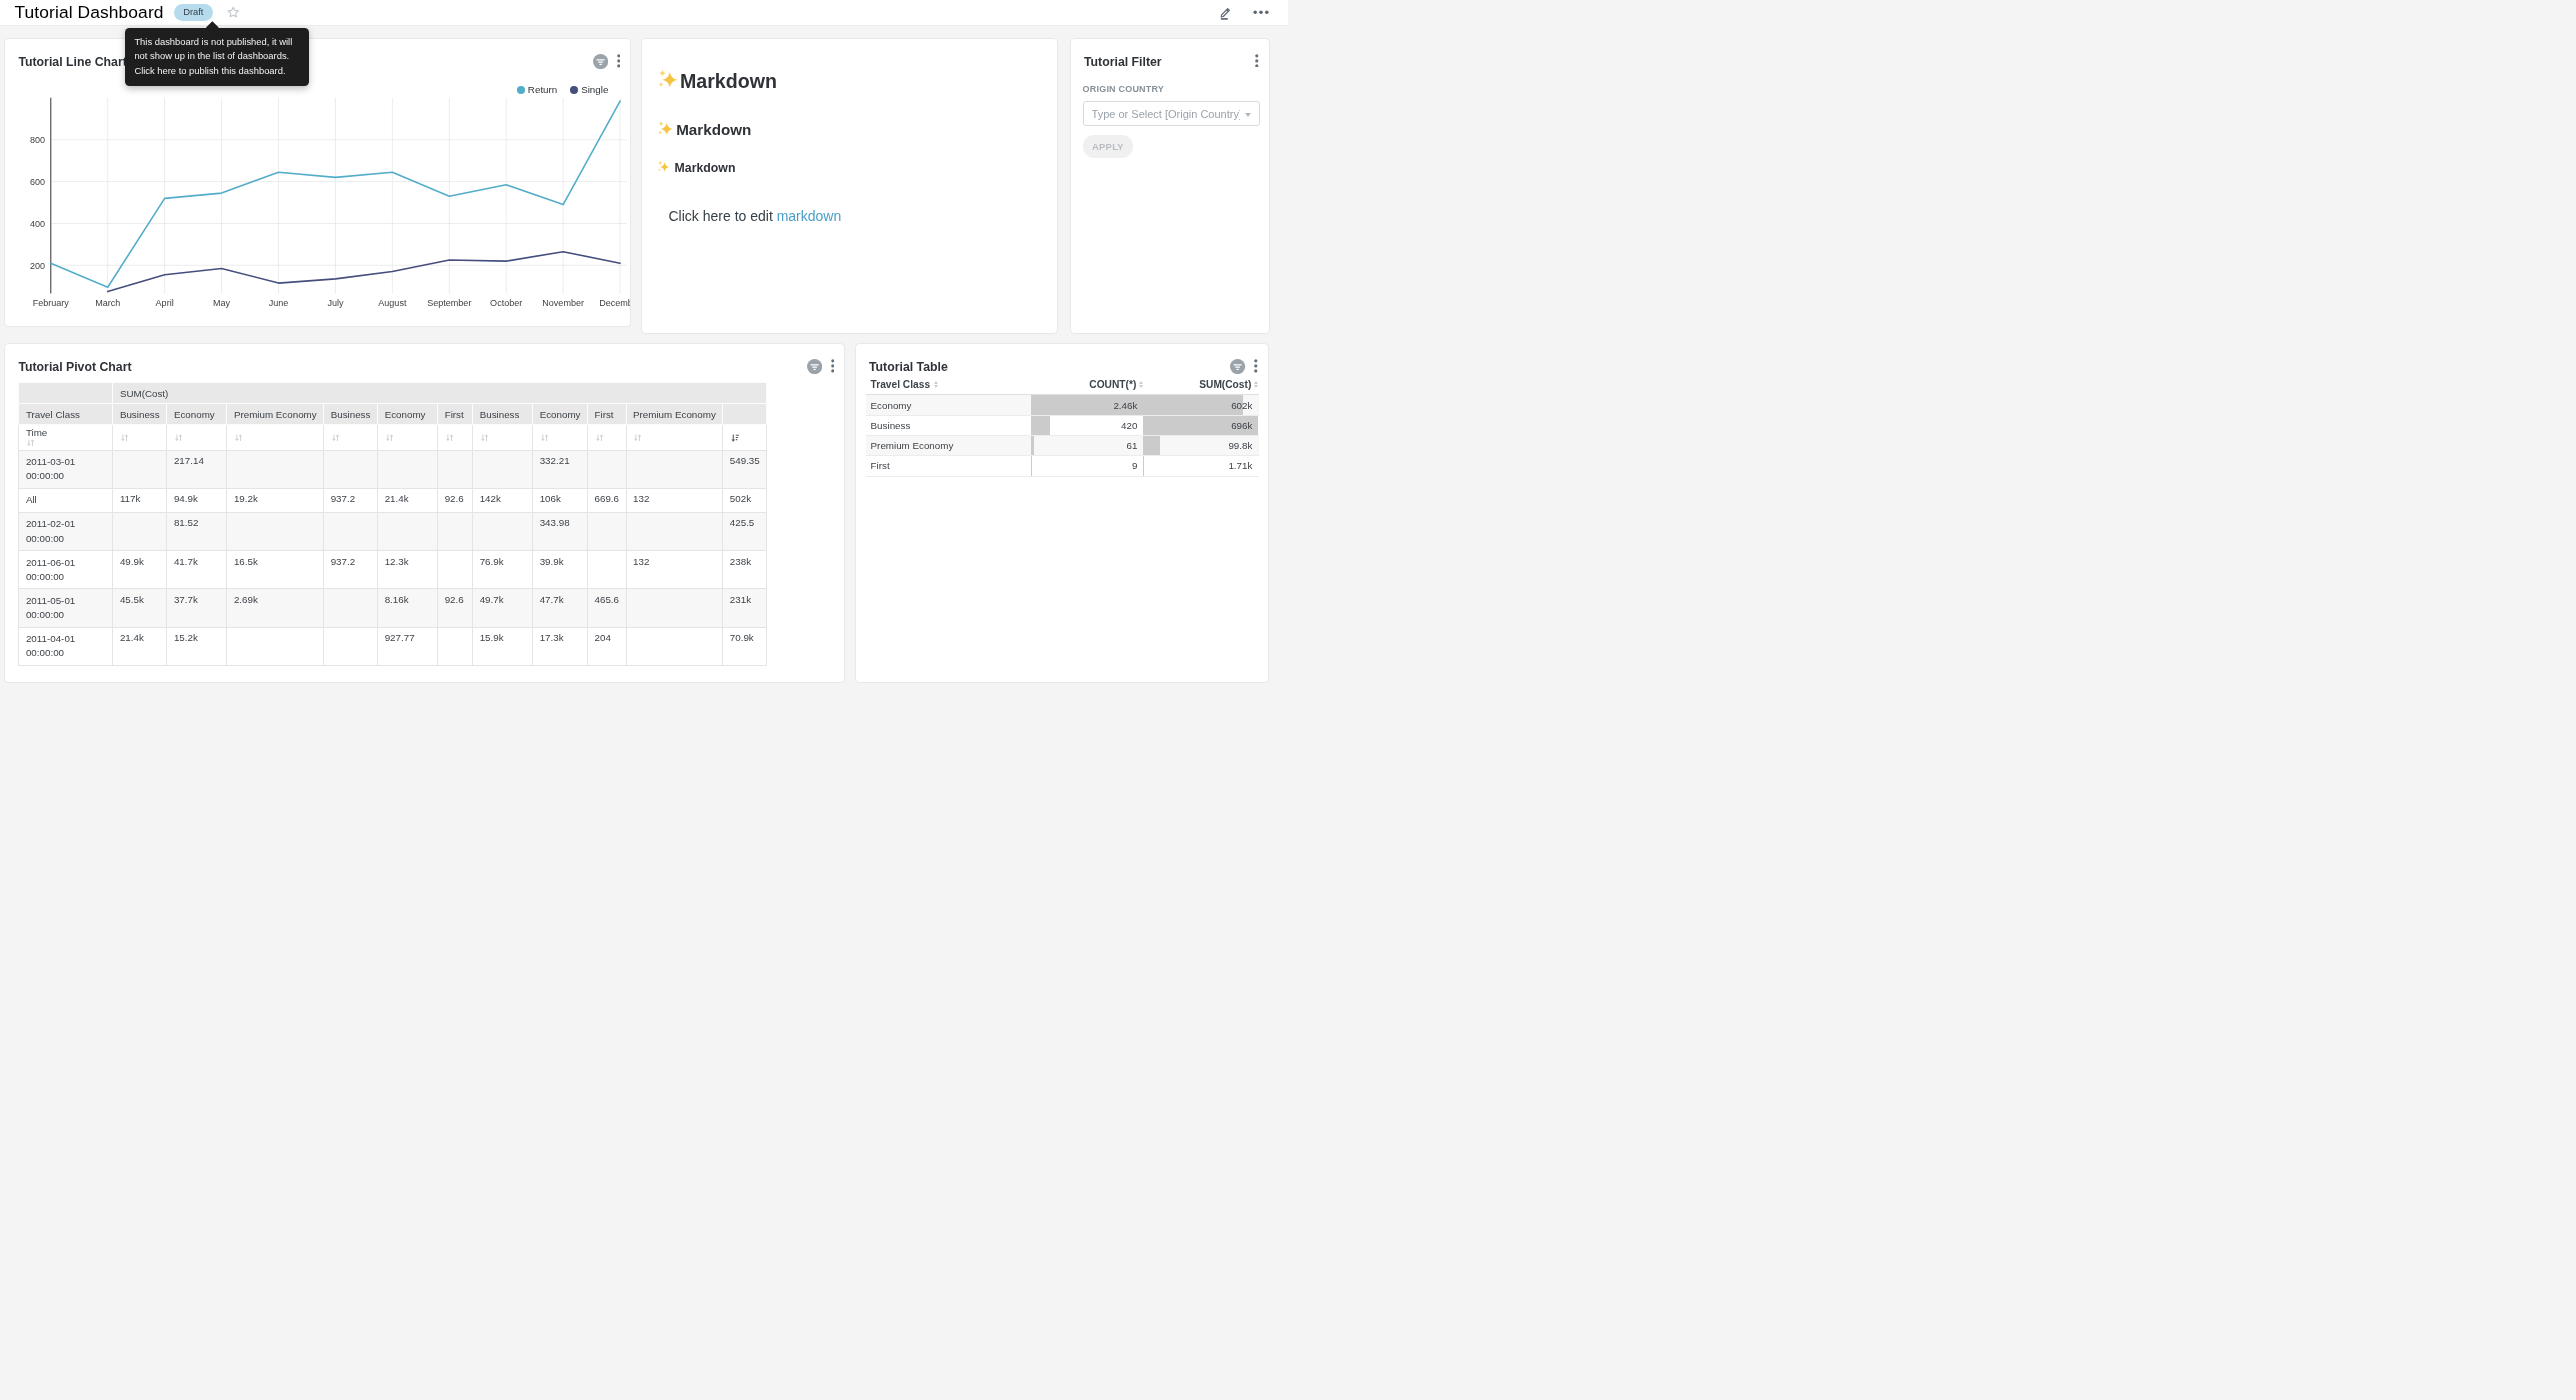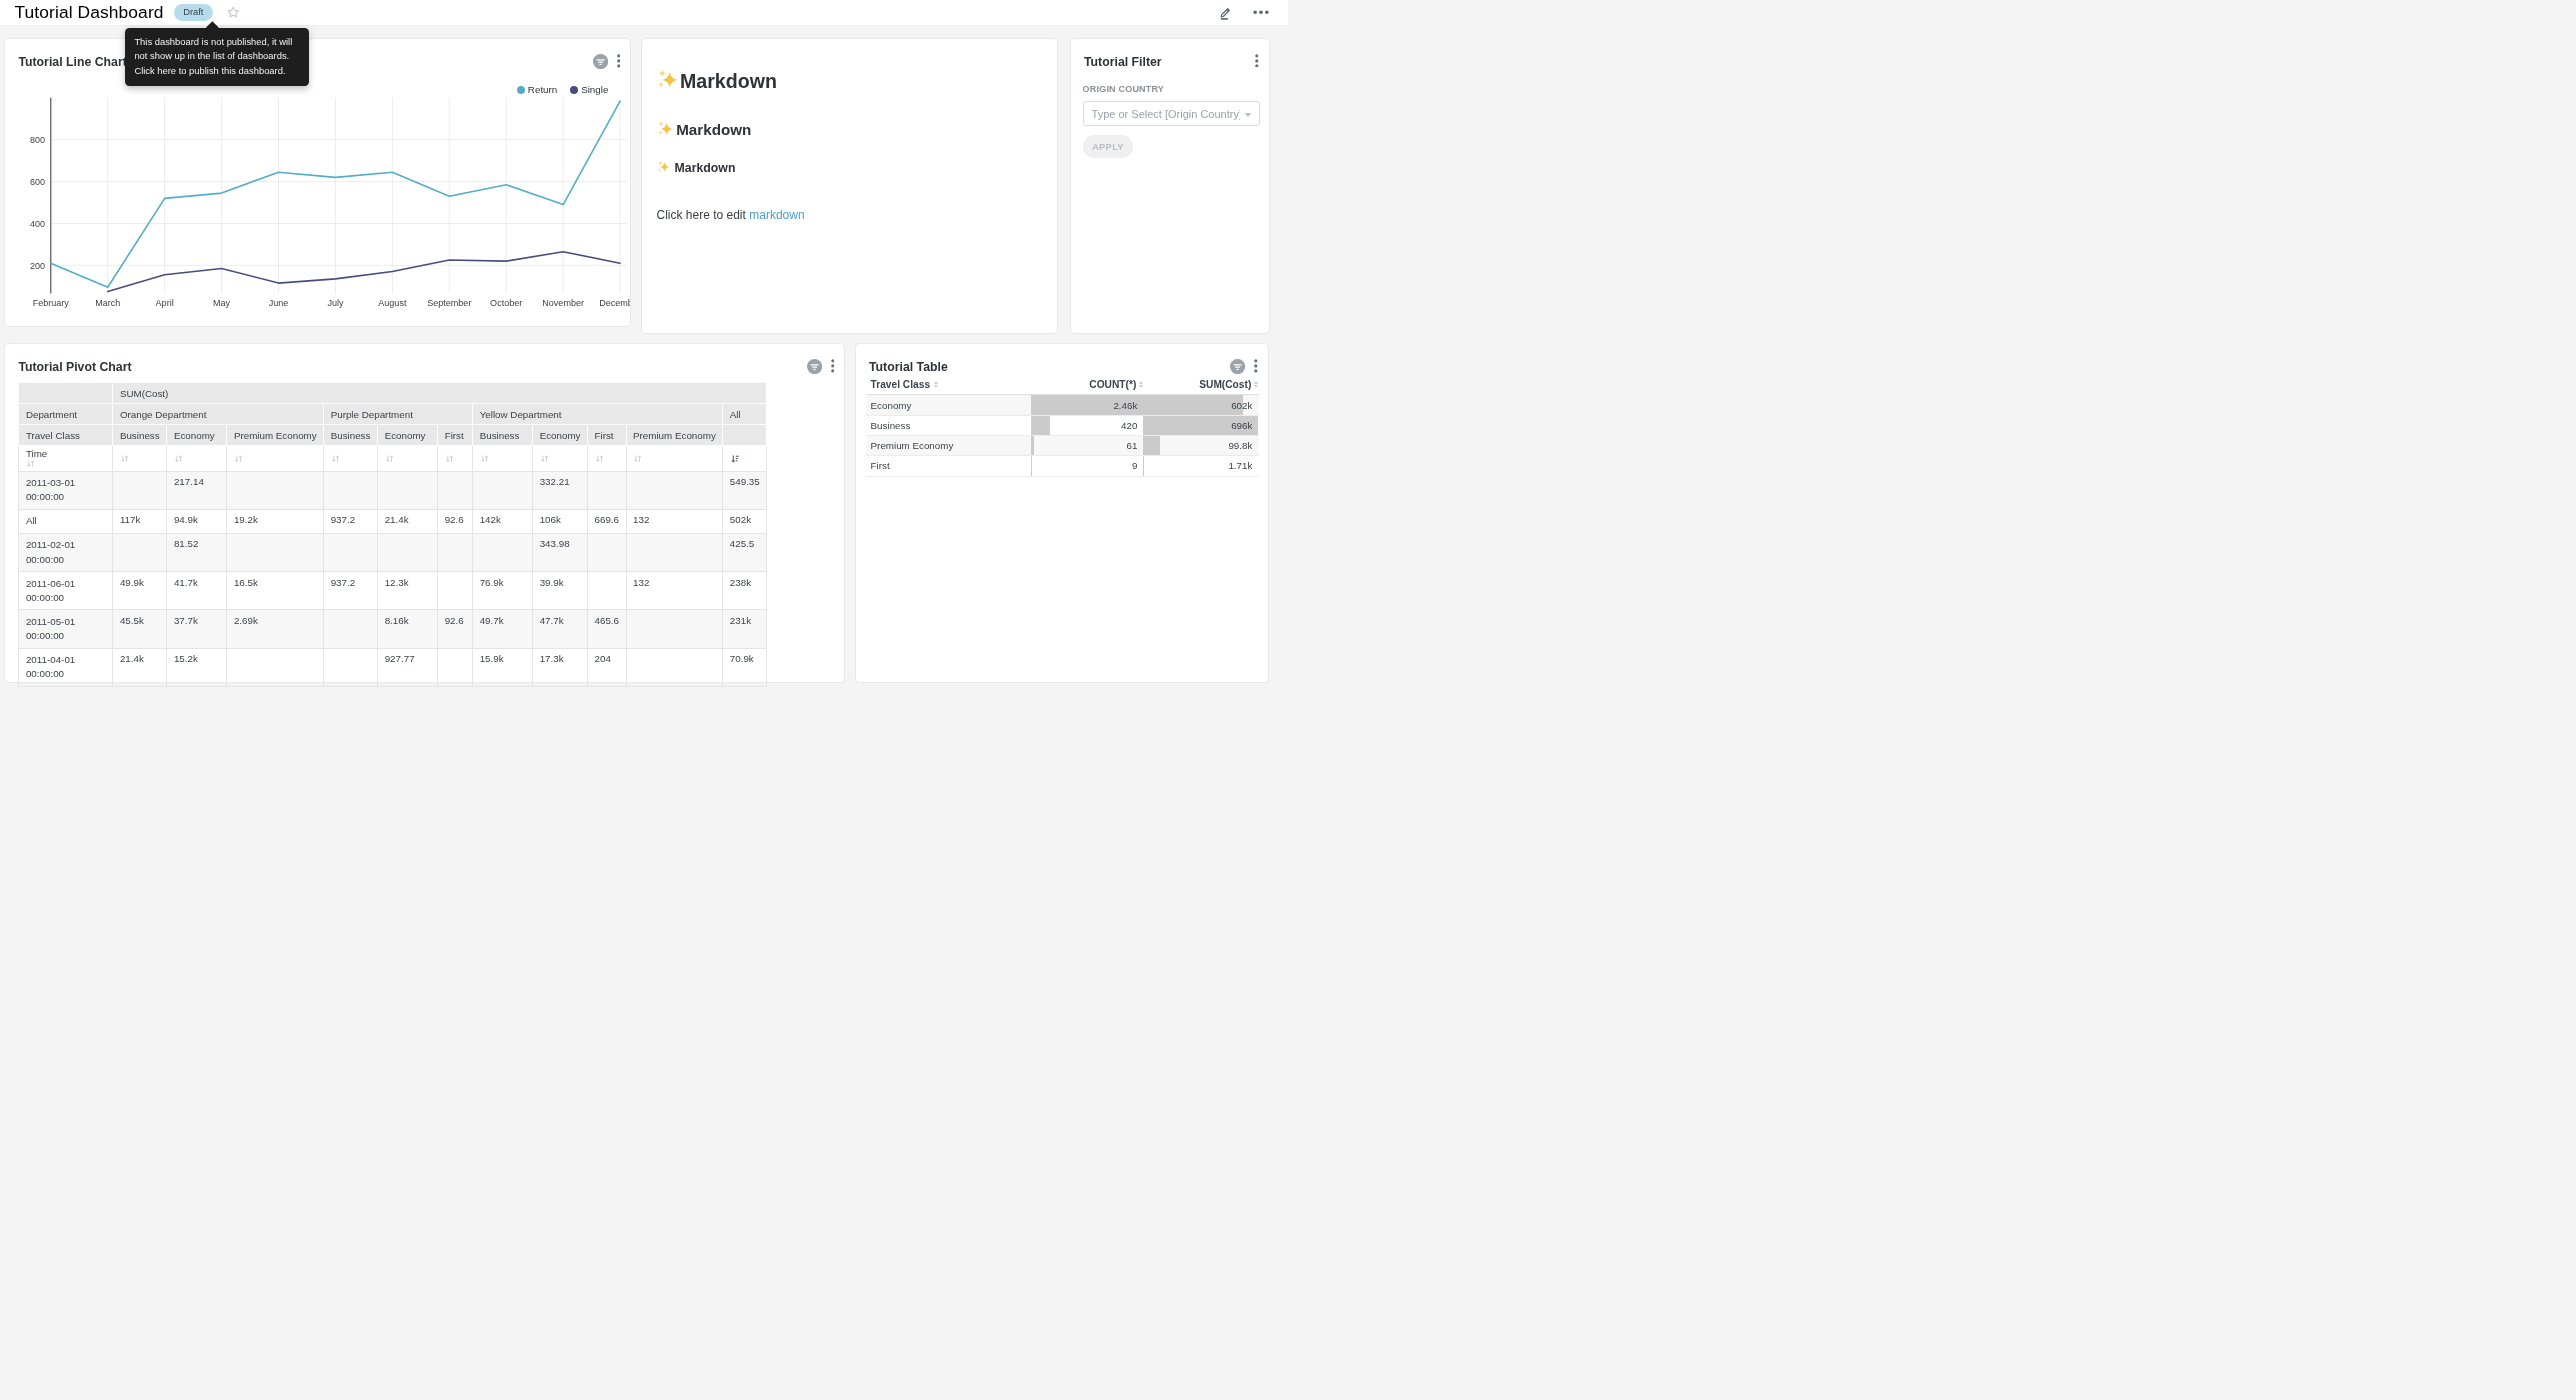--- a/index.html
+++ b/index.html
@@ -37,21 +37,21 @@
   
   #chart-legend { position:absolute; top:45px; right:22px; display:flex; gap:13px; align-items:center; z-index:2; }
   .legend-item { display:flex; align-items:center; gap:2.9px; font-size:9.8px; color:#2f3338; }
   .legend-dot { width:8px; height:8px; border-radius:50%; display:inline-block; }
 
   
   .md-body { position:absolute; left:14.5px; top:29px; right:11.6px; }
   .md-h1 { font-size:19.6px; font-weight:700; color:#2f3338; display:flex; align-items:center; }
   .md-h2 { font-size:15.2px; font-weight:700; color:#2f3338; margin-top:25px; display:flex; align-items:center; gap:1.5px;}
   .md-h3 { font-size:12.3px; font-weight:700; color:#2f3338; margin-top:20.3px; display:flex; align-items:center; gap:3.6px;}
-  .md-p  { margin-top:32px; font-size:12px; color:#374046; }
+  .md-p  { margin-top:32px; font-size:14px; color:#374046;margin-left:12px; }
   .md-link { color:#4a9fc7; cursor:pointer; }
 
   
   .filter-label { position:absolute; left:11.6px; top:45px; font-size:9px; font-weight:600;
                   color:#879198; letter-spacing:0.2px; }
   .filter-select { position:absolute; left:11.6px; top:62px; width:177px; height:25.4px; background:#fff;
                    border:0.7px solid #d7dbdf; border-radius:2.9px; display:flex; align-items:center;
                    padding:0 19px 0 8px; cursor:pointer; }
   .filter-select .ph { font-size:11px; color:#9aa3ab; white-space:nowrap; overflow:hidden; }
   .select-caret { position:absolute; right:7.3px; top:11px; width:0; height:0;
@@ -288,27 +288,20 @@
           <col style="width: 36px;">
           <col style="width: 95px;">
           <col style="width: 41px;">
         </colgroup>
         <thead>
           <tr>
             <th class="hd"></th>
             <th class="hd" colspan="11">SUM(Cost)</th>
           </tr>
           <tr>
-            <th class="hd">Department</th>
-            <th class="hd" colspan="3">Orange Department</th>
-            <th class="hd" colspan="3">Purple Department</th>
-            <th class="hd" colspan="4">Yellow Department</th>
-            <th class="hd" colspan="1">All</th>
-          </tr>
-          <tr>
             <th class="hd">Travel Class</th>
             <th class="hd">Business</th>
             <th class="hd">Economy</th>
             <th class="hd">Premium Economy</th>
             <th class="hd">Business</th>
             <th class="hd">Economy</th>
             <th class="hd">First</th>
             <th class="hd">Business</th>
             <th class="hd">Economy</th>
             <th class="hd">First</th>

